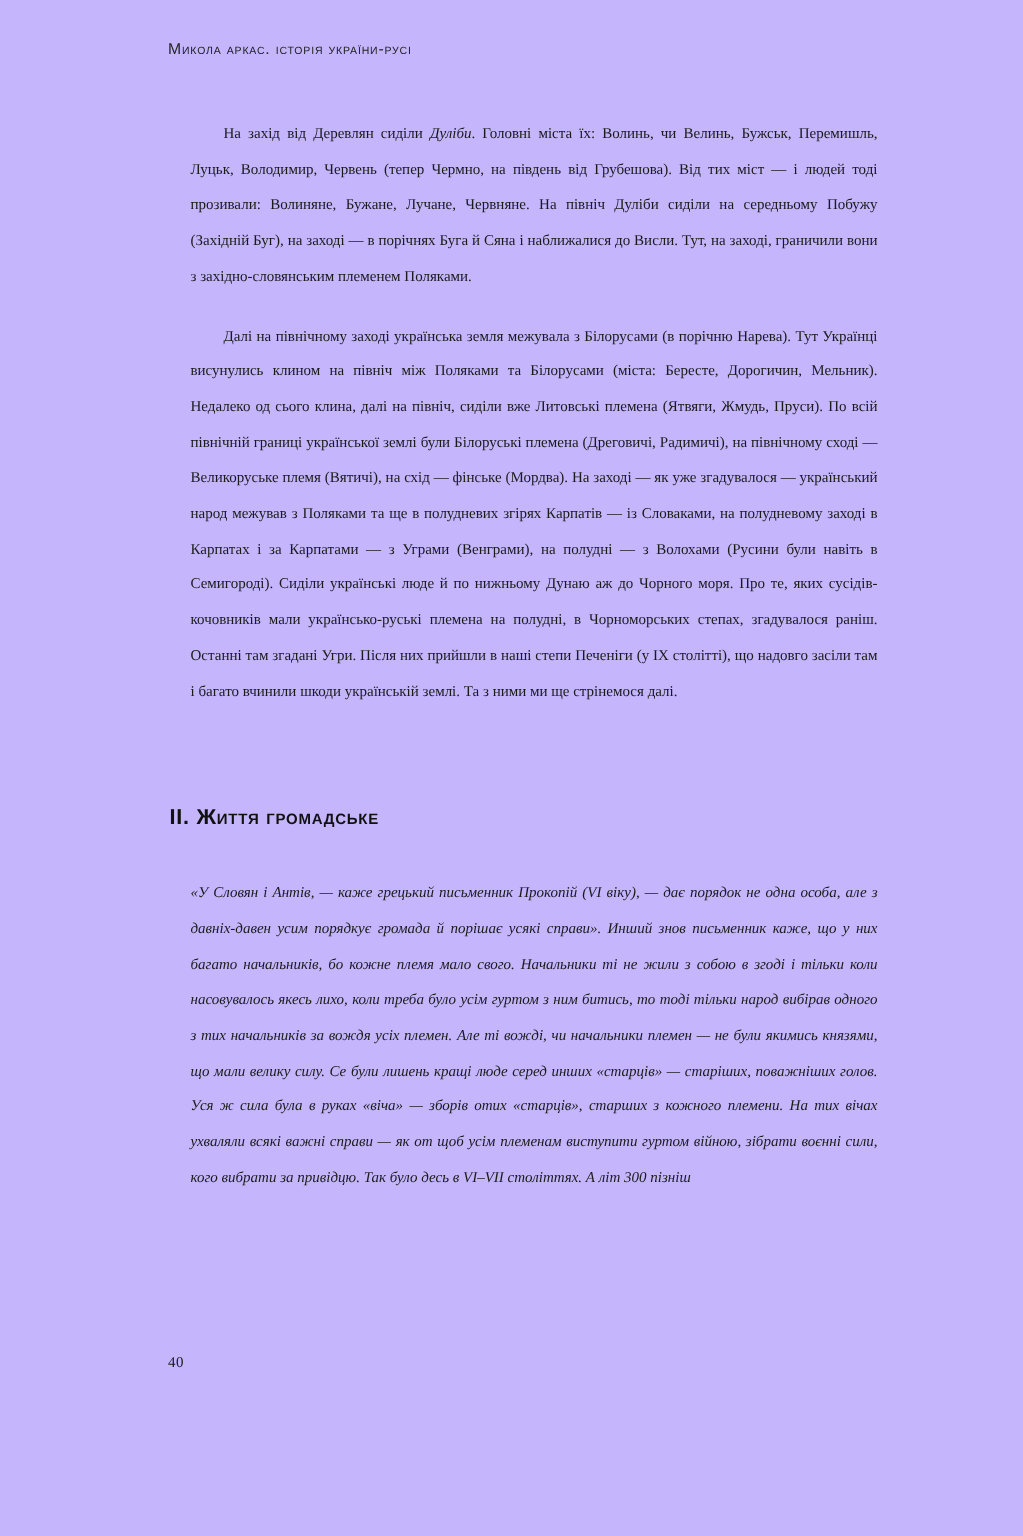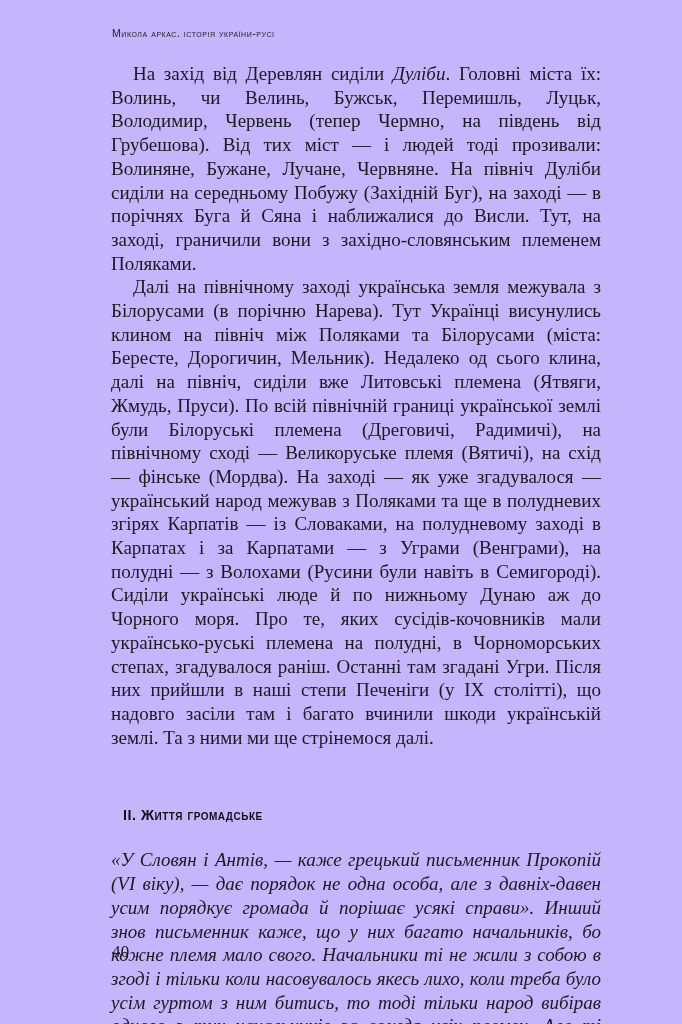--- a/index.html
+++ b/index.html
@@ -36,56 +36,56 @@
 
   
   .column {
     position: absolute;
     left: 111px;
     top: 62px;
     width: 490px;
   }
 
   p.body {
-    margin: 0;
+    margin: 16px;
     text-align: justify;
     text-justify: inter-word;
-    font-size: 19px;
+    font-size: 10px;
     line-height: 23.7px;
     hyphens: manual;
     -webkit-hyphens: manual;
     color: #1b1b1b;
   }
   p.indent { text-indent: 22px; }
   p.noindent { text-indent: 0; font-style: italic; }
 
   em.ital { font-style: italic; }
 
   
   h2.section-heading {
-    margin: 12px;
+    margin: 2px;
     font-family: "Liberation Sans", "DejaVu Sans", sans-serif;
     font-weight: bold;
     font-size: 14.4px;
     line-height: 20px;
     letter-spacing: 0.5px;
     font-variant: small-caps;
     color: #111111;
   }
   .heading-block {
     padding-top: 44px;
     padding-bottom: 11px;
   }
 
   
   .folio {
     position: absolute;
     left: 112px;
-    top: 942px;
-    font-size: 17px;
+    top: 899px;
+    font-size: 10px;
     line-height: 20px;
     color: #1b1b1b;
     font-feature-settings: "onum" 1;
     letter-spacing: 0.3px;
   }
 </style>
 </head>
 <body>
 
 <div class="page">

